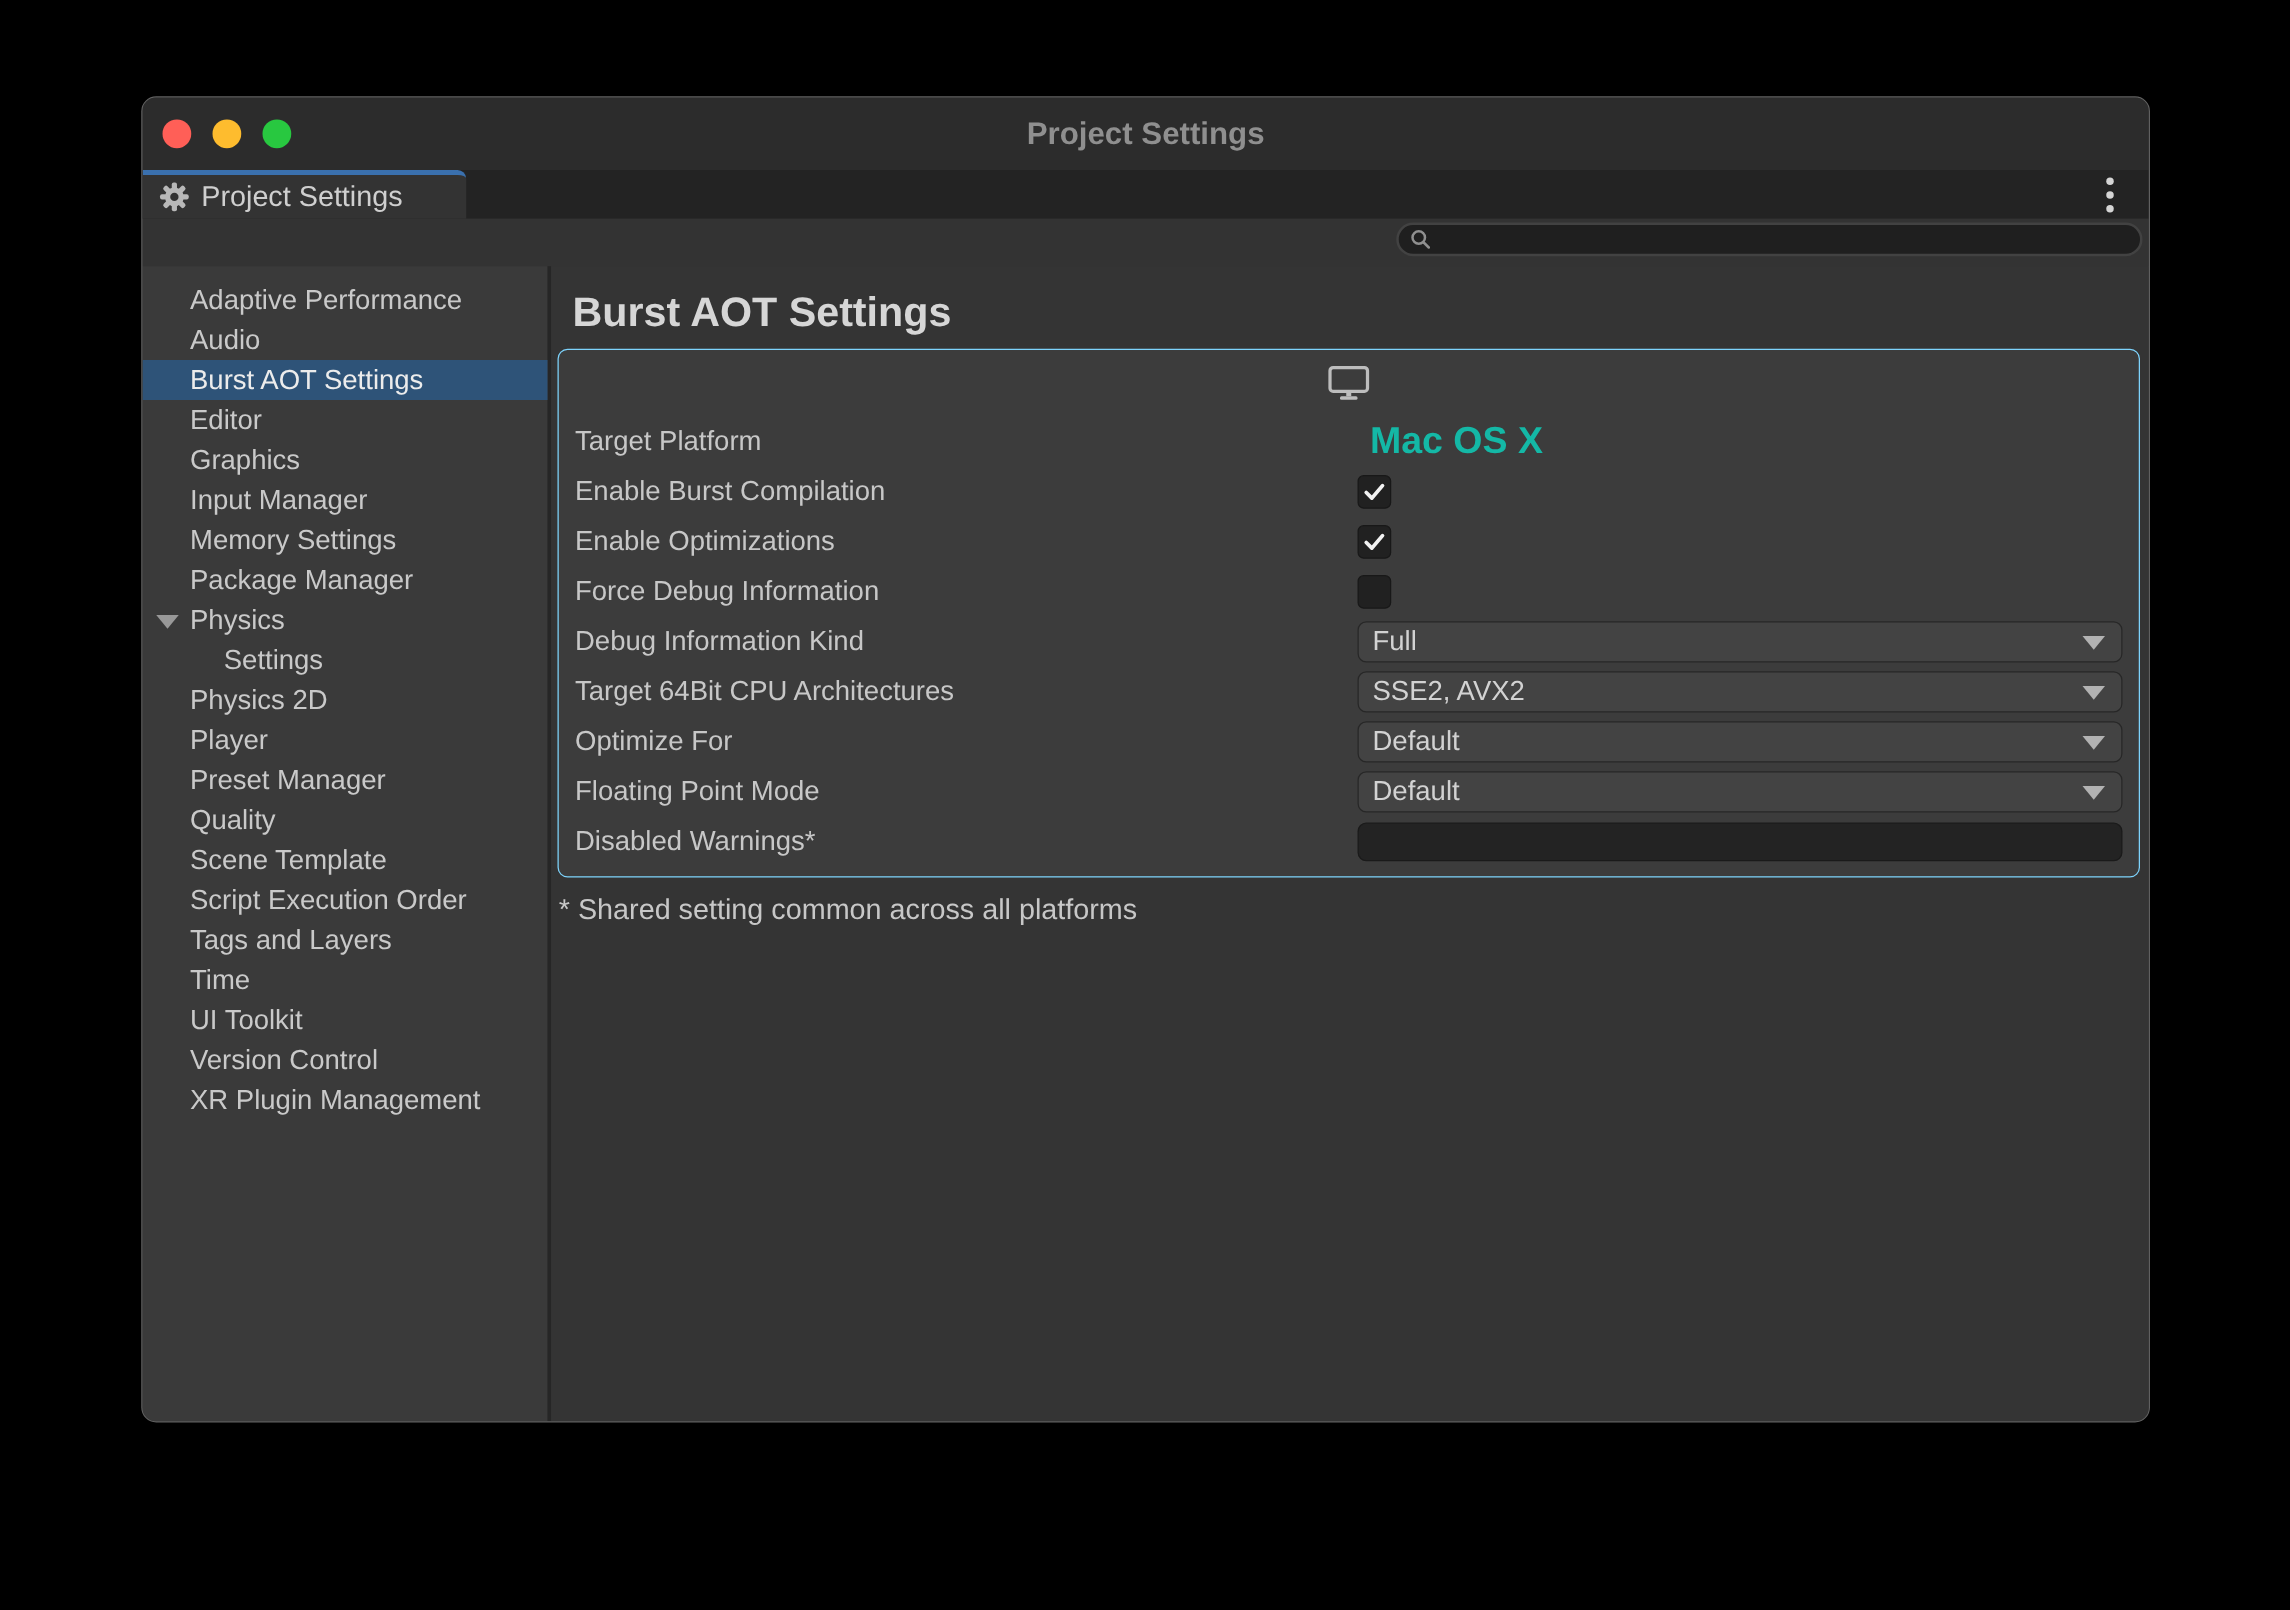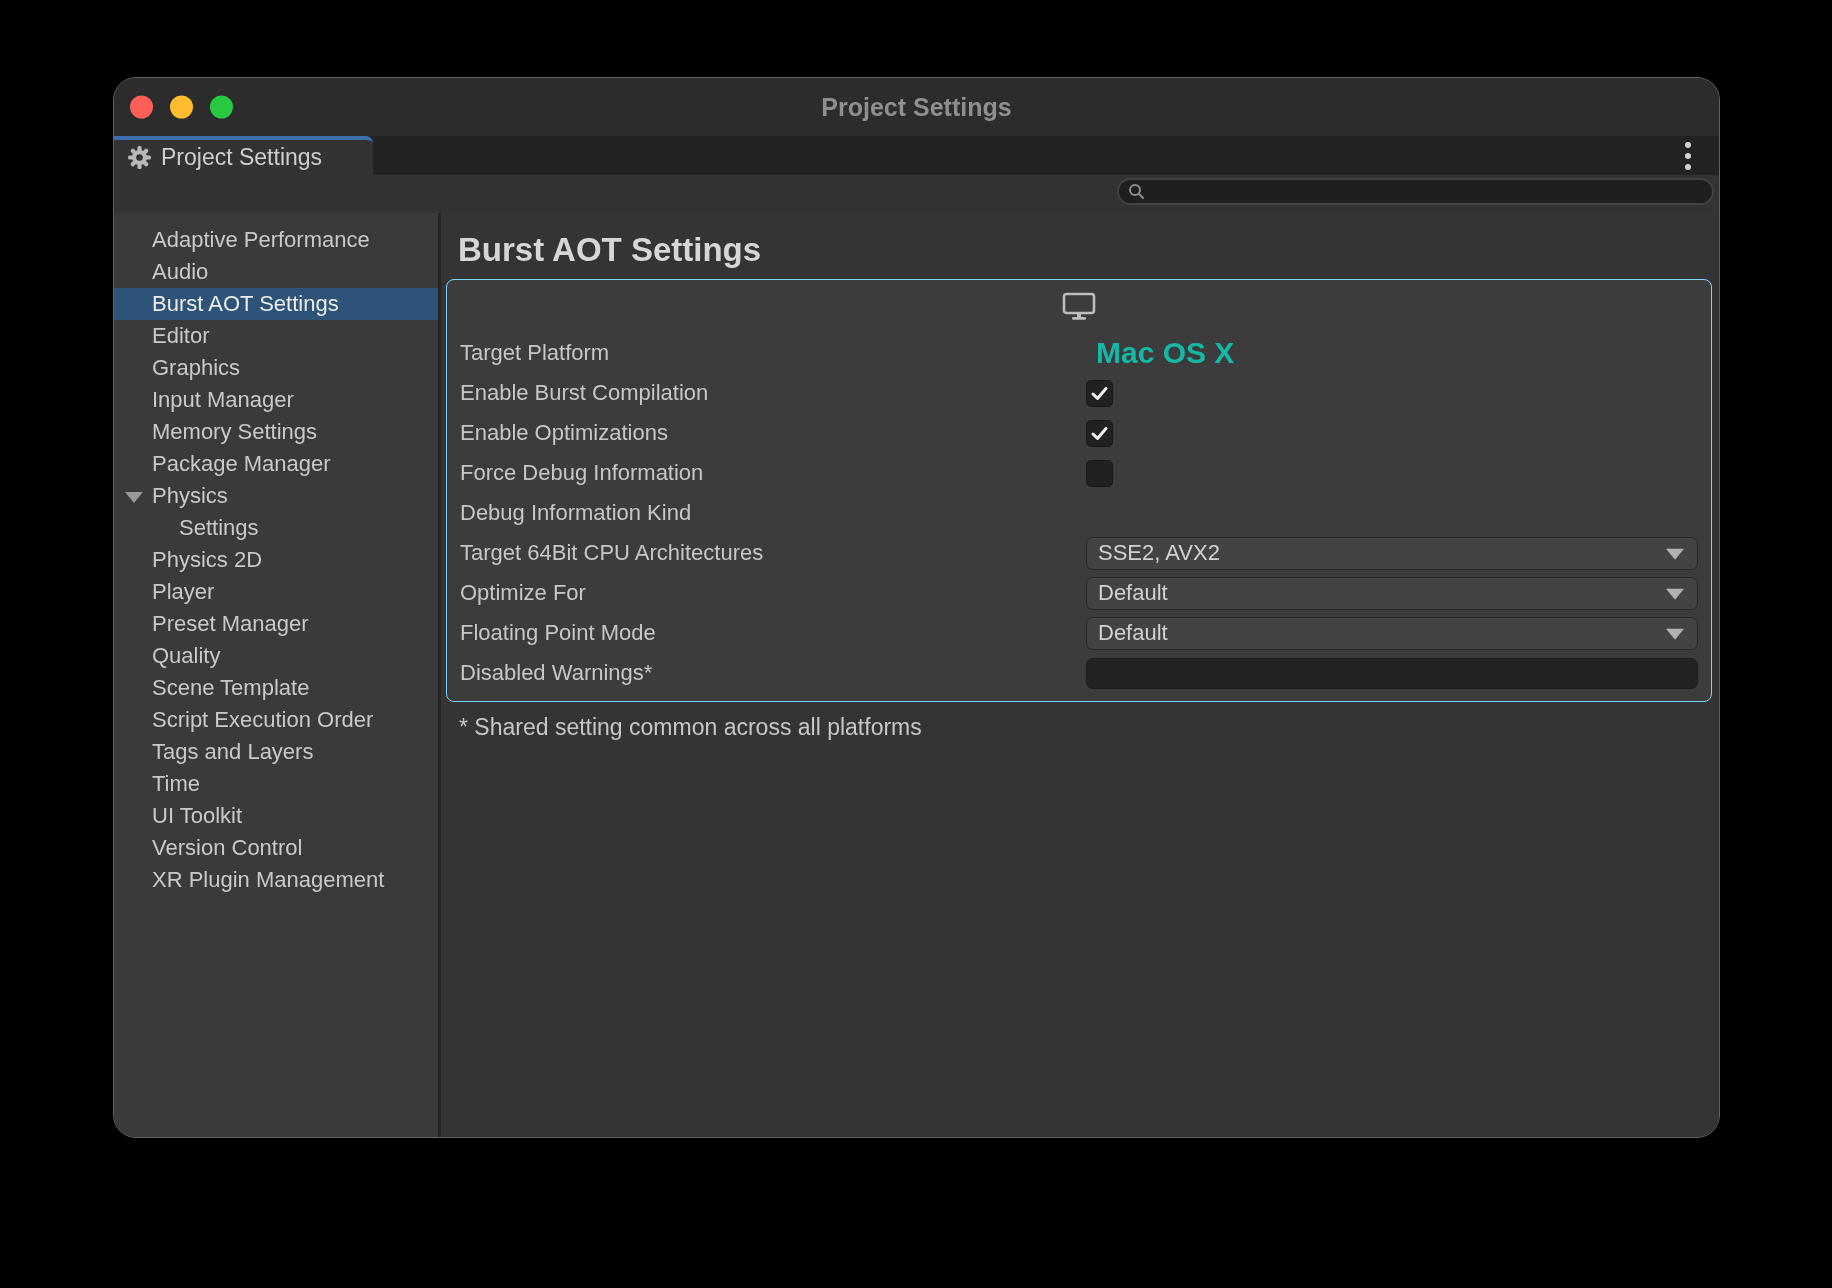--- a/index.html
+++ b/index.html
@@ -1,19 +1,19 @@
 <!DOCTYPE html>
 <html><head>
 <meta charset="utf-8">
 <style>
   html,body{margin:0;padding:0;background:#000;}
   .stage{position:relative;width:1832px;height:1288px;background:#000;overflow:hidden;
          font-family:"Liberation Sans","DejaVu Sans",sans-serif;}
   .window{position:absolute;left:113px;top:77px;width:1607px;height:1061px;
-          background:#343434;border:1px solid #606060;border-radius:23px;overflow:hidden;
+          background:#343434;border:1px solid #606060;border-radius:12px;overflow:hidden;
           box-sizing:border-box;display:flex;flex-direction:column;}
   
   .titlebar{position:relative;height:58px;background:#2c2c2c;flex:0 0 auto;}
   .traffic{position:absolute;left:16px;top:50%;transform:translateY(-50%);display:flex;gap:17px;}
   .light{width:23px;height:23px;border-radius:50%;}
   .light.red{background:#ff5f57;}
   .light.yellow{background:#febc2e;}
   .light.green{background:#28c840;}
   .win-title{position:absolute;left:0;right:0;top:0;bottom:0;display:flex;align-items:center;
              justify-content:center;color:#8f8f8f;font-size:25px;font-weight:bold;}
@@ -59,21 +59,21 @@
   .dropdown{position:relative;width:100%;height:33px;background:#434343;border:1px solid #272727;
             border-radius:7px;box-sizing:border-box;display:flex;align-items:center;
             padding-left:11px;cursor:pointer;}
   .dropdown .dd-label{color:#d2d2d2;font-size:22px;}
   .caret{position:absolute;right:13px;top:50%;transform:translateY(-38%);width:0;height:0;
          border-left:9px solid transparent;border-right:9px solid transparent;
          border-top:11px solid #b2b2b2;}
   .textfield{width:100%;height:31px;background:#232323;border:1px solid #1a1a1a;border-radius:7px;
              box-sizing:border-box;color:#d2d2d2;font-size:20px;padding:0 10px;outline:none;
              font-family:inherit;}
-  .footnote{position:absolute;left:6px;top:501px;color:#c7c7c7;font-size:23px;margin-left:12px;}
+  .footnote{position:absolute;left:6px;top:501px;color:#c7c7c7;font-size:23px;}
 </style>
 </head>
 <body>
 
 <div class="stage">
   <div class="window">
 
     <div class="titlebar">
       <div class="traffic">
         <div class="light red"></div>
@@ -194,20 +194,26 @@
 
           <div class="row">
             <div class="row-label">Force Debug Information</div>
             <div class="row-value">
               <div class="checkbox"></div>
             </div>
           </div>
 
           <div class="row">
             <div class="row-label">Debug Information Kind</div>
+            <div class="row-value">
+              <div class="dropdown">
+                <span class="dd-label">Full</span>
+                <span class="caret"></span>
+              </div>
+            </div>
           </div>
 
           <div class="row">
             <div class="row-label">Target 64Bit CPU Architectures</div>
             <div class="row-value">
               <div class="dropdown">
                 <span class="dd-label">SSE2, AVX2</span>
                 <span class="caret"></span>
               </div>
             </div>

